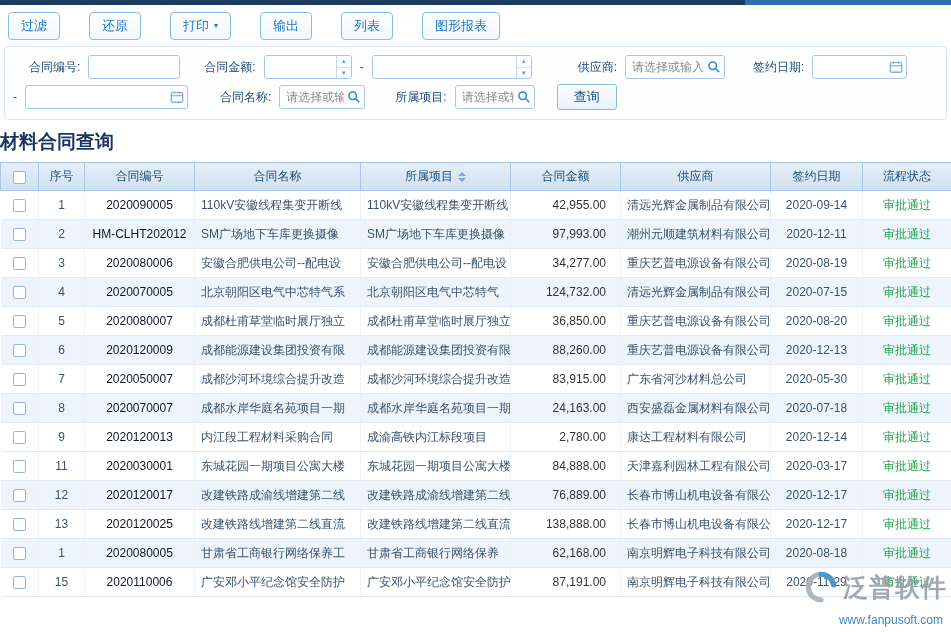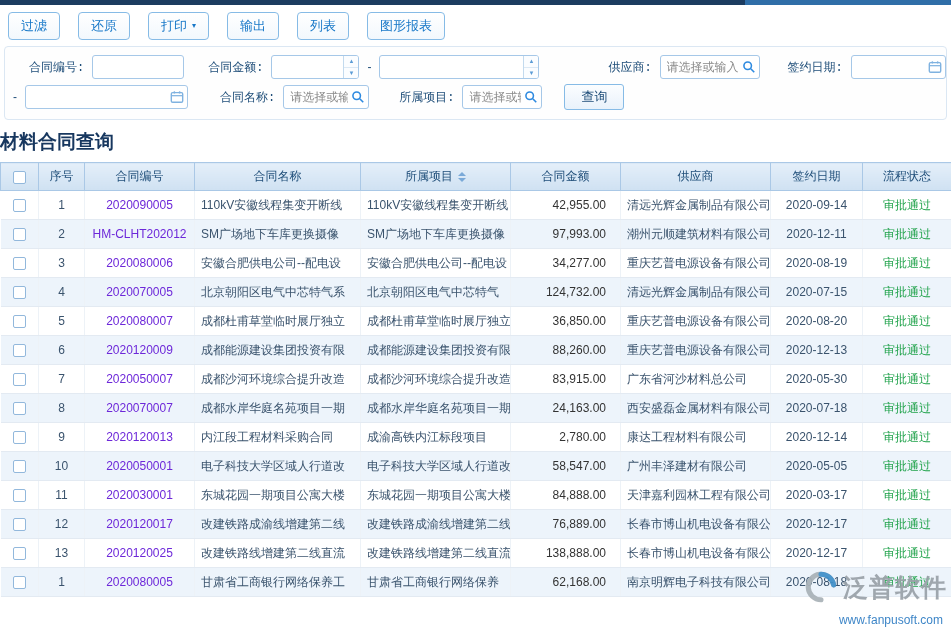--- a/index.html
+++ b/index.html
@@ -6,33 +6,33 @@
   html,body { margin:0; padding:0; }
   body {
     width:951px; height:633px; overflow:hidden; position:relative;
     background:#fff; font-family:"Liberation Sans", sans-serif;
   }
   
   .top-strip { height:5px; background:#1c3c60; position:relative; }
   .top-strip .seg { position:absolute; left:745px; right:0; top:0; bottom:0; background:#2f6ea8; }
 
   
-  .toolbar { display:flex; align-items:center; gap:18px; padding:7px 0 6px 8px; }
+  .toolbar { display:flex; align-items:center; gap:29px; padding:7px 0 6px 8px; }
   .tbtn {
     display:inline-flex; align-items:center; gap:5px; padding:4px 12px;
     border:1px solid #86bbe6; border-radius:4px; cursor:pointer;
     background:linear-gradient(#ffffff,#f2f8fd); color:#1878c8; font-size:13px;
   }
   .caret { font-size:8px; line-height:1; color:#1878c8; }
 
   
   .filter-panel { margin:0 4px; border:1px solid #dbe7f3; border-radius:4px; background:#fefefe; padding:6px 0 8px 0; }
   .f-row { display:flex; align-items:center; height:28px; font-size:12px; color:#1f4e79; }
   .f-row + .f-row { margin-top:2px; }
-  .f-label { white-space:nowrap; margin-right:8px;font-family:Liberation Mono, monospace; }
+  .f-label { white-space:nowrap; margin-right:8px; }
   .f-dash { margin:0 8px; color:#1f4e79; }
   .f-input {
     height:24px; border:1px solid #a6c8e8; border-radius:3px; background:#fff;
     font-size:12px; color:#737373; padding:0 6px; outline:none; width:100%;
     font-family:"Liberation Sans", sans-serif;
   }
   .f-input::placeholder { color:#8a8a8a; }
   .ctrl { position:relative; display:inline-flex; align-items:center; }
   .pick-icon { position:absolute; right:4px; top:50%; transform:translateY(-50%); width:14px; height:14px; cursor:pointer; display:flex; }
   .spin {
@@ -59,21 +59,21 @@
   }
   thead th:first-child { border-left:1px solid #aac8e6; }
   tbody td {
     height:29px; padding:0 6px; color:#3a536d; background:#fff;
     border-bottom:1px solid #e3eaf2; border-right:1px solid #edf2f7;
     overflow:hidden; white-space:nowrap;
   }
   tr.alt td { background:#edf4fb; }
   .col-cb, .col-seq, .col-no, .col-date, .col-status { text-align:center; }
   .col-amt { text-align:right; padding-right:14px; color:#333;padding-left:34px; }
-  a.link { color:#6d28d9; text-decoration:none; cursor:pointer; }
+  a.link { color:#0f172a; text-decoration:none; cursor:pointer; }
   .status { color:#1fa24a; }
   .cb { display:inline-block; width:13px; height:13px; border:1px solid #92b8dc; border-radius:2px; background:#fff; vertical-align:middle; cursor:pointer; }
 
   .sort-icon { display:inline-block; margin-left:5px; vertical-align:middle; }
   .sort-icon i { display:block; width:0; height:0; border-left:4px solid transparent; border-right:4px solid transparent; }
   .sort-icon .su { border-bottom:4px solid #7aa9d8; margin-bottom:2px; }
   .sort-icon .sd { border-top:4px solid #7aa9d8; }
 
   
   .watermark { position:absolute; right:4px; top:570px; width:175px; opacity:.93; pointer-events:none; }
@@ -117,21 +117,21 @@
     </span>
     <span class="f-dash">-</span>
     <span class="ctrl" style="width:160px">
       <input class="f-input" style="padding-right: 18px;">
       <span class="spin">
           <span class="up">▲</span>
           <span>▼</span>
         </span>
     </span>
 
-    <span class="f-label" style="margin-left:69px">供应商:</span>
+    <span class="f-label" style="margin-left:46px">供应商:</span>
     <span class="ctrl" style="width:100px">
       <input class="f-input" style="padding-right: 20px;" placeholder="请选择或输入">
       <span class="pick-icon">
           <svg viewBox="0 0 16 16" width="14" height="14">
             <circle cx="6.5" cy="6.5" r="4.3" fill="none" stroke="#2e8ae0" stroke-width="1.8"></circle>
             <line x1="10" y1="10" x2="14" y2="14" stroke="#2e8ae0" stroke-width="1.8"></line>
           </svg>
         </span>
     </span>
 
@@ -309,31 +309,20 @@
         <td class="col-cb"><span class="cb"></span></td>
         <td class="col-seq">9</td>
         <td class="col-no"><a class="link">2020120013</a></td>
         <td>内江段工程材料采购合同</td>
         <td>成渝高铁内江标段项目</td>
         <td class="col-amt">2,780.00</td>
         <td>康达工程材料有限公司</td>
         <td class="col-date">2020-12-14</td>
         <td class="col-status"><span class="status">审批通过</span></td>
       </tr>
-      <tr class="alt">
-        <td class="col-cb"><span class="cb"></span></td>
-        <td class="col-seq">10</td>
-        <td class="col-no"><a class="link">2020050001</a></td>
-        <td>电子科技大学区域人行道改</td>
-        <td>电子科技大学区域人行道改</td>
-        <td class="col-amt">58,547.00</td>
-        <td>广州丰泽建材有限公司</td>
-        <td class="col-date">2020-05-05</td>
-        <td class="col-status"><span class="status">审批通过</span></td>
-      </tr>
       <tr>
         <td class="col-cb"><span class="cb"></span></td>
         <td class="col-seq">11</td>
         <td class="col-no"><a class="link">2020030001</a></td>
         <td>东城花园一期项目公寓大楼</td>
         <td>东城花园一期项目公寓大楼</td>
         <td class="col-amt">84,888.00</td>
         <td>天津嘉利园林工程有限公司</td>
         <td class="col-date">2020-03-17</td>
         <td class="col-status"><span class="status">审批通过</span></td>
@@ -362,20 +351,31 @@
       </tr>
       <tr class="alt">
         <td class="col-cb"><span class="cb"></span></td>
         <td class="col-seq">1</td>
         <td class="col-no"><a class="link">2020080005</a></td>
         <td>甘肃省工商银行网络保养工</td>
         <td>甘肃省工商银行网络保养</td>
         <td class="col-amt">62,168.00</td>
         <td>南京明辉电子科技有限公司</td>
         <td class="col-date">2020-08-18</td>
+        <td class="col-status"><span class="status">审批通过</span></td>
+      </tr>
+      <tr>
+        <td class="col-cb"><span class="cb"></span></td>
+        <td class="col-seq">15</td>
+        <td class="col-no"><a class="link">2020110006</a></td>
+        <td>广安邓小平纪念馆安全防护</td>
+        <td>广安邓小平纪念馆安全防护</td>
+        <td class="col-amt">87,191.00</td>
+        <td>南京明辉电子科技有限公司</td>
+        <td class="col-date">2020-11-29</td>
         <td class="col-status"><span class="status">审批通过</span></td>
       </tr>
     </tbody>
 </table>
 
 <div class="watermark">
   <div class="wm-top">
     <span style="display:flex">
         <svg viewBox="0 0 40 40" width="34" height="34">
           <path d="M20 35 a15 15 0 1 1 14.8 -17.5" fill="none" stroke="#a9b2b8" stroke-width="6" stroke-linecap="round"></path>

